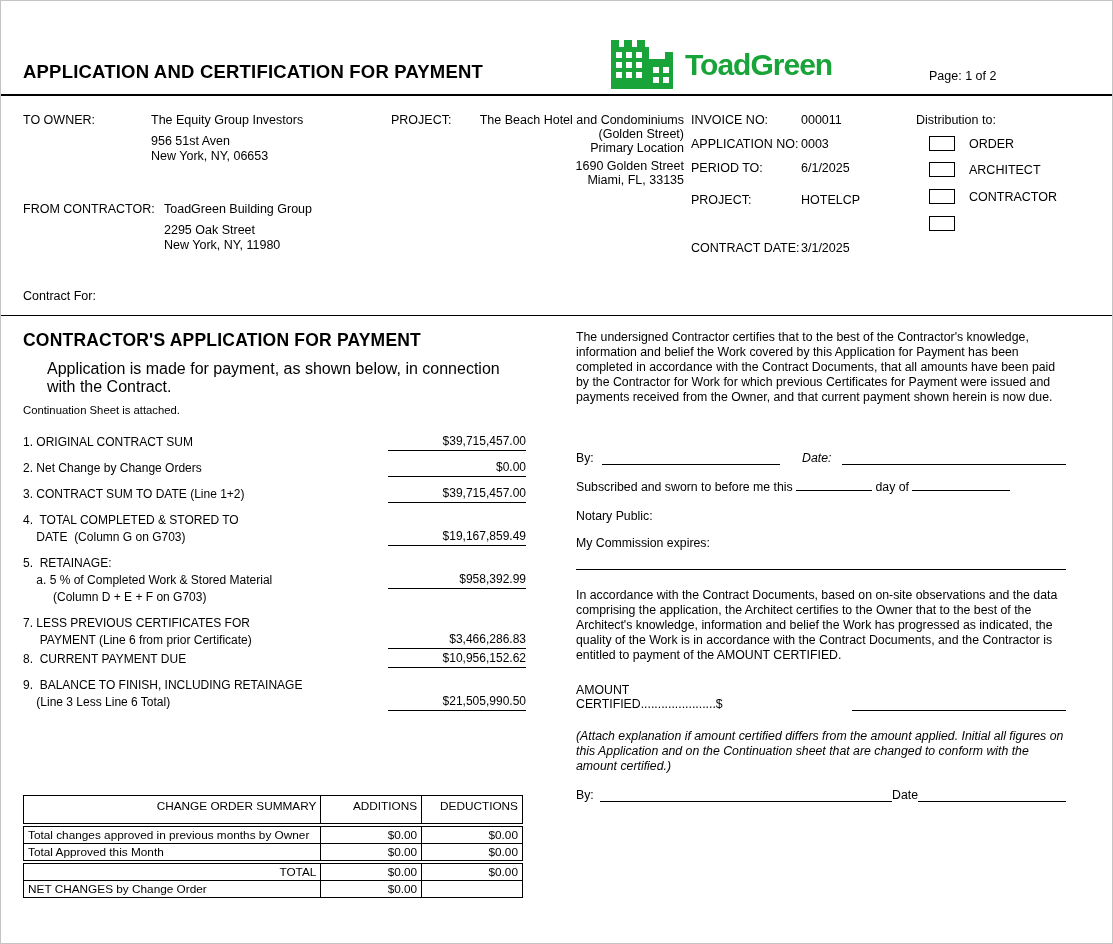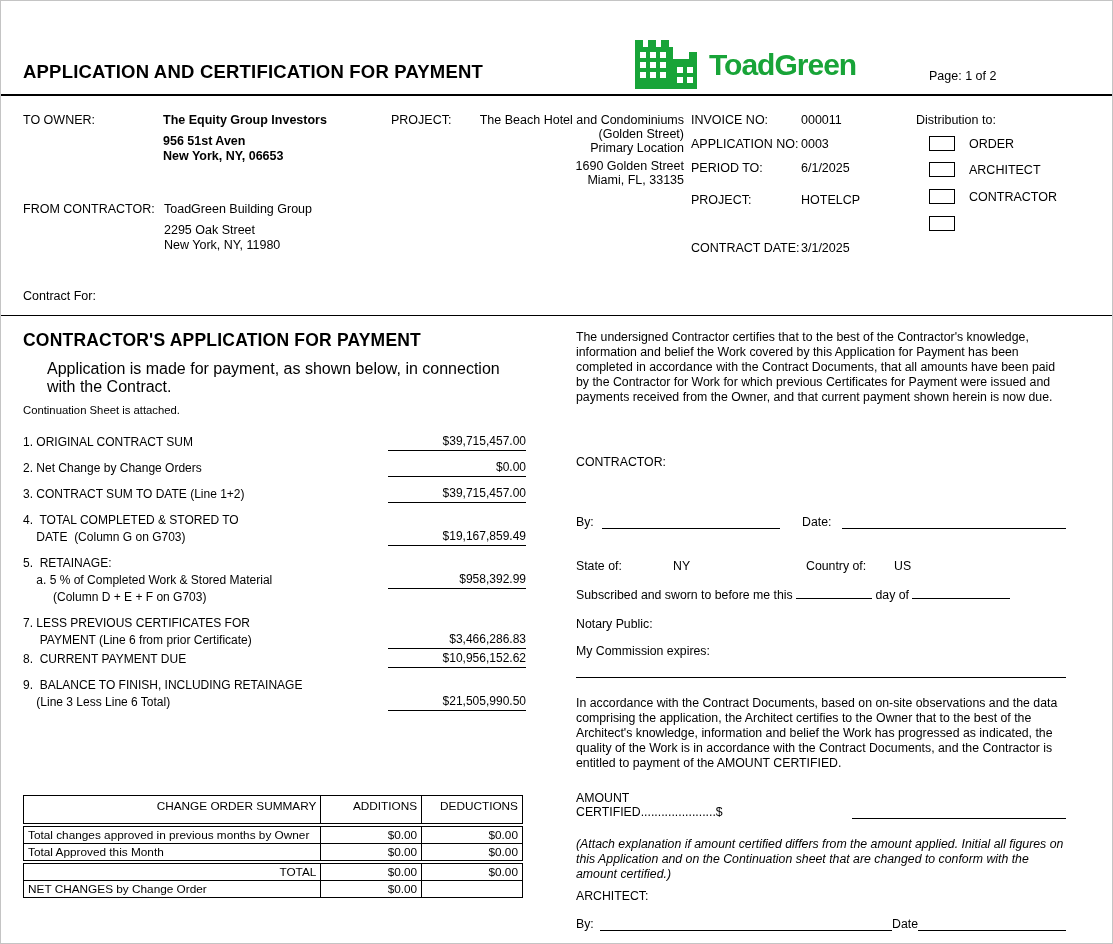--- a/index.html
+++ b/index.html
@@ -6,21 +6,21 @@
   html,body { background:#ffffff; }
   body { font-family:"Liberation Sans", sans-serif; color:#000; }
   .page {
     position:relative; width:1113px; height:944px; background:#fff;
     border:1px solid #c4c4c4; overflow:hidden;
   }
 
   
   .header { position:relative; height:95px; border-bottom:2px solid #000; }
   .doc-title { position:absolute; left:22px; top:60px; font-size:18.5px; font-weight:bold; letter-spacing:.2px; }
-  .logo { position:absolute; left:632px; top:36px; display:flex; align-items:center; }
+  .logo { position:absolute; left:608px; top:36px; display:flex; align-items:center; }
   .brand-text { font-size:30px; font-weight:bold; letter-spacing:-1px; margin-left:10px; }
   .page-label { position:absolute; left:928px; top:68px; font-size:12.5px; }
 
   
   .info { position:relative; height:220px; border-bottom:1px solid #000; font-size:12.5px; }
   .abs { position:absolute; }
   .addr-name { margin-bottom:7px; }
   .addr-line { line-height:14.5px; }
   .proj-block div { line-height:14px;text-align:right; }
   .proj-gap { height:4px; }
@@ -55,21 +55,21 @@
   table.cos td.lbl-right { text-align:right; }
   table.cos tr.spacer td { border:none; height:3px; padding:0; }
 
   
   .cert-par { line-height:15px; margin-top:14px; }
   .contractor-label { margin-top:50px; }
   .sig-row { display:flex; align-items:flex-end; margin-top:46px; }
   .sigline { display:inline-block; border-bottom:1px solid #000; height:13px; }
   .by1 { width:26px; }
   .line-by1 { width:178px; }
-  .date1 { width:40px; margin-left:22px; }
+  .date1 { width:40px; margin-left:22px;font-style:italic; }
   .line-date1 { flex:1; }
 
   .state-row { display:flex; margin-top:30px; }
   .state-lbl { width:97px; }
   .state-val { width:133px; }
   .country-lbl { width:88px; }
 
   .sworn-row { margin-top:13px; }
   .sworn-blank1 { width:76px; }
   .sworn-blank2 { width:98px; }
@@ -126,21 +126,21 @@
           </g>
         </svg>
       </span>
       <span class="brand-text" style="color:#18A438">ToadGreen</span>
     </div>
     <div class="page-label">Page: 1 of 2</div>
   </div>
 
   <div class="info">
     <div class="abs" style="left:22px; top:17px;">TO OWNER:</div>
-    <div class="abs" style="left:162px; top:17px;font-weight:bold;">
+    <div class="abs" style="left:150px; top:17px;">
       <div class="addr-name">The Equity Group Investors</div>
       <div class="addr-line">956 51st Aven</div>
       <div class="addr-line">New York, NY, 06653</div>
     </div>
 
     <div class="abs" style="left:22px; top:106px;">FROM CONTRACTOR:</div>
     <div class="abs" style="left:163px; top:106px;">
       <div class="addr-name">ToadGreen Building Group</div>
       <div class="addr-line">2295 Oak Street</div>
       <div class="addr-line">New York, NY, 11980</div>
@@ -295,35 +295,28 @@
             <td class="num">$0.00</td>
             <td class="num"></td>
           </tr>
         </tbody>
       </table>
     </div>
 
     <div class="col-right">
       <div class="cert-par">The undersigned Contractor certifies that to the best of the Contractor's knowledge, information and belief the Work covered by this Application for Payment has been completed in accordance with the Contract Documents, that all amounts have been paid by the Contractor for Work for which previous Certificates for Payment were issued and payments received from the Owner, and that current payment shown herein is now due.</div>
 
-      <div class="contractor-label">CONTRACTOR:</div>
 
       <div class="sig-row">
         <span class="by1">By:</span>
         <span class="sigline line-by1"></span>
         <span class="date1">Date:</span>
         <span class="sigline line-date1"></span>
       </div>
 
-      <div class="state-row">
-        <span class="state-lbl">State of:</span>
-        <span class="state-val">NY</span>
-        <span class="country-lbl">Country of:</span>
-        <span>US</span>
-      </div>
 
       <div class="sworn-row">
         <span>Subscribed and sworn to before me this</span>
         <span class="sigline sworn-blank1"></span>
         <span>day of</span>
         <span class="sigline sworn-blank2"></span>
       </div>
 
       <div class="notary">Notary Public:</div>
       <div class="commission">My Commission expires:</div>
@@ -332,21 +325,20 @@
 
       <div class="arch-par">In accordance with the Contract Documents, based on on-site observations and the data comprising the application, the Architect certifies to the Owner that to the best of the Architect's knowledge, information and belief the Work has progressed as indicated, the quality of the Work is in accordance with the Contract Documents, and the Contractor is entitled to payment of the AMOUNT CERTIFIED.</div>
 
       <div class="amount-row">
         <span>AMOUNT CERTIFIED......................$</span>
         <span class="sigline line-amount"></span>
       </div>
 
       <div class="attach-note">(Attach explanation if amount certified differs from the amount applied.  Initial all figures on this Application and on the Continuation sheet that are changed to conform with the amount certified.)</div>
 
-      <div class="architect-label">ARCHITECT:</div>
 
       <div class="sig-row2">
         <span class="by2">By:</span>
         <span class="sigline line-by2"></span>
         <span class="date2">Date</span>
         <span class="sigline line-date2"></span>
       </div>
 
     </div>
   </div>

